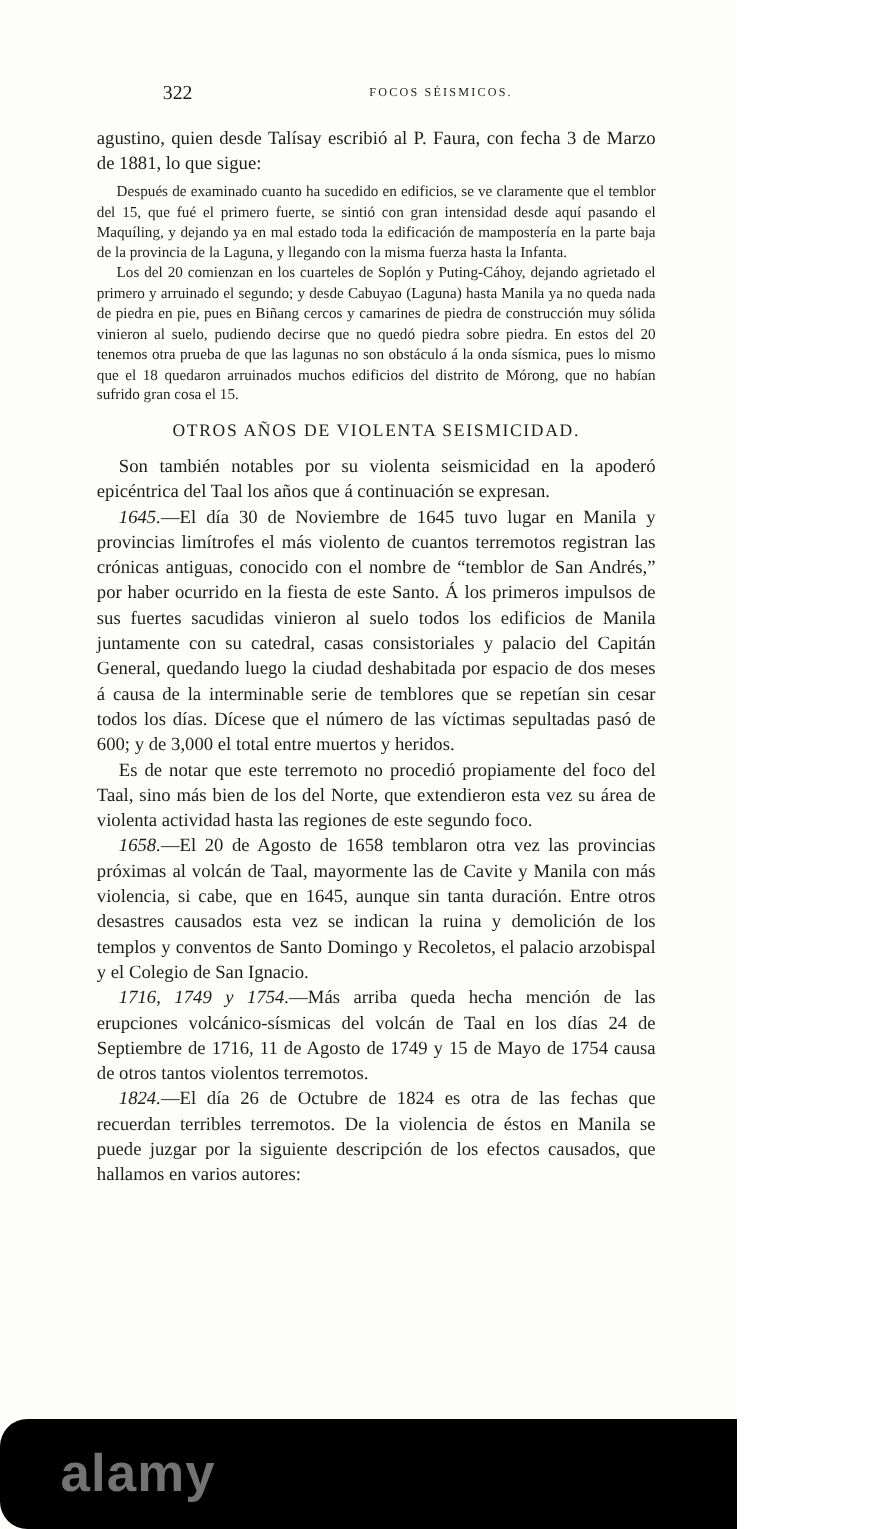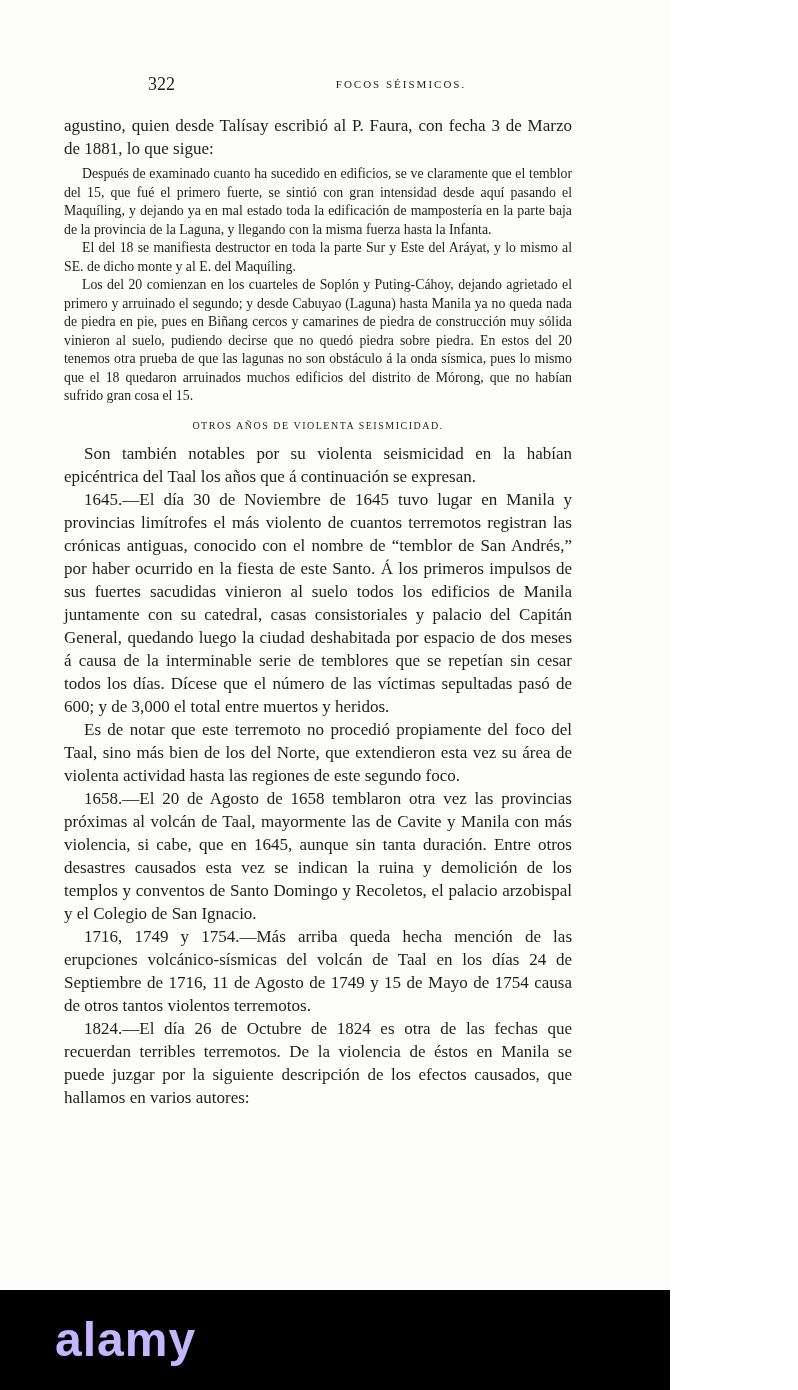--- a/index.html
+++ b/index.html
@@ -23,46 +23,47 @@
   .page-num {
     position:absolute; left:0; top:0;
     font-size:18px;
   }
   .running-title {
     font-size:11px;
     letter-spacing:2px;
   }
   .body-text {
     width:508px;
-    margin-left:64px;
+    margin-left:88px;
     text-align:justify;
   }
   .body-text p { margin:0; }
   p.main { font-size:17px; line-height:23px; }
   p.indent { text-indent:20px; }
   p.small { font-size:13.8px; line-height:18.5px; text-indent:18px; }
   .gap-sm { margin-top:5px !important;font-family:Liberation Serif, serif; }
   .section-heading {
     text-align:center;
     font-weight:400;
-    font-size:10px;
+    font-size:16px;
     letter-spacing:1.5px;
     margin:14px 0 11px;
   }
-  .lead { }
+  .lead { font-style:italic; }
   .watermark-bar {
     position:absolute; left:0; bottom:0;
     width:798px; height:100px;
     background:#000000;
-    color:#c4b5fd;
+    color:#737373;
     display:flex;
     align-items:center;
     justify-content:space-between;
     padding:0 30px 0 55px;
     font-family:"Liberation Sans","DejaVu Sans",sans-serif;
+    border-radius:25px;
   }
   .alamy-logo {
     font-size:48px;
     font-weight:700;
     letter-spacing:1px;
     line-height:1;
   }
   .wm-right {
     text-align:left;
     font-size:11px;
@@ -78,26 +79,25 @@
   <div class="page-header">
     <span class="page-num">322</span>
     <span class="running-title">FOCOS SÉISMICOS.</span>
   </div>
 
   <div class="body-text">
 
     <p class="main">agustino, quien desde Talísay escribió al P. Faura, con fecha 3 de Marzo de 1881, lo que sigue:</p>
 
     <p class="small gap-sm">Después de examinado cuanto ha sucedido en edificios, se ve claramente que el temblor del 15, que fué el primero fuerte, se sintió con gran intensidad desde aquí pasando el Maquíling, y dejando ya en mal estado toda la edificación de mampostería en la parte baja de la provincia de la Laguna, y llegando con la misma fuerza hasta la Infanta.</p>
-    <p class="small">El del 18 se manifiesta destructor en toda la parte Sur y Este del Aráyat, y lo mismo al SE. de dicho monte y al E. del Maquíling.</p>
     <p class="small">Los del 20 comienzan en los cuarteles de Soplón y Puting-Cáhoy, dejando agrietado el primero y arruinado el segundo; y desde Cabuyao (Laguna) hasta Manila ya no queda nada de piedra en pie, pues en Biñang cercos y camarines de piedra de construcción muy sólida vinieron al suelo, pudiendo decirse que no quedó piedra sobre piedra.  En estos del 20 tenemos otra prueba de que las lagunas no son obstáculo á la onda sísmica, pues lo mismo que el 18 quedaron arruinados muchos edificios del distrito de Mórong, que no habían sufrido gran cosa el 15.</p>
 
     <h2 class="section-heading">OTROS AÑOS DE VIOLENTA SEISMICIDAD.</h2>
 
-    <p class="main indent"><span>Son también notables por su violenta seismicidad en la habían epicéntrica del Taal los años que á continuación se expresan.</span></p>
+    <p class="main indent"><span>Son también notables por su violenta seismicidad en la apoderó epicéntrica del Taal los años que á continuación se expresan.</span></p>
 
     <p class="main indent"><span class="lead">1645.</span><span>—El día 30 de Noviembre de 1645 tuvo lugar en Manila y provincias limítrofes el más violento de cuantos terremotos registran las crónicas antiguas, conocido con el nombre de “temblor de San Andrés,” por haber ocurrido en la fiesta de este Santo.  Á los primeros impulsos de sus fuertes sacudidas vinieron al suelo todos los edificios de Manila juntamente con su catedral, casas consistoriales y palacio del Capitán General, quedando luego la ciudad deshabitada por espacio de dos meses á causa de la interminable serie de temblores que se repetían sin cesar todos los días.  Dícese que el número de las víctimas sepultadas pasó de 600; y de 3,000 el total entre muertos y heridos.</span></p>
 
     <p class="main indent"><span>Es de notar que este terremoto no procedió propiamente del foco del Taal, sino más bien de los del Norte, que extendieron esta vez su área de violenta actividad hasta las regiones de este segundo foco.</span></p>
 
     <p class="main indent"><span class="lead">1658.</span><span>—El 20 de Agosto de 1658 temblaron otra vez las provincias próximas al volcán de Taal, mayormente las de Cavite y Manila con más violencia, si cabe, que en 1645, aunque sin tanta duración.  Entre otros desastres causados esta vez se indican la ruina y demolición de los templos y conventos de Santo Domingo y Recoletos, el palacio arzobispal y el Colegio de San Ignacio.</span></p>
 
     <p class="main indent"><span class="lead">1716, 1749 y 1754.</span><span>—Más arriba queda hecha mención de las erupciones volcánico-sísmicas del volcán de Taal en los días 24 de Septiembre de 1716, 11 de Agosto de 1749 y 15 de Mayo de 1754 causa de otros tantos violentos terremotos.</span></p>
 
     <p class="main indent"><span class="lead">1824.</span><span>—El día 26 de Octubre de 1824 es otra de las fechas que recuerdan terribles terremotos.  De la violencia de éstos en Manila se puede juzgar por la siguiente descripción de los efectos causados, que hallamos en varios autores:</span></p>

